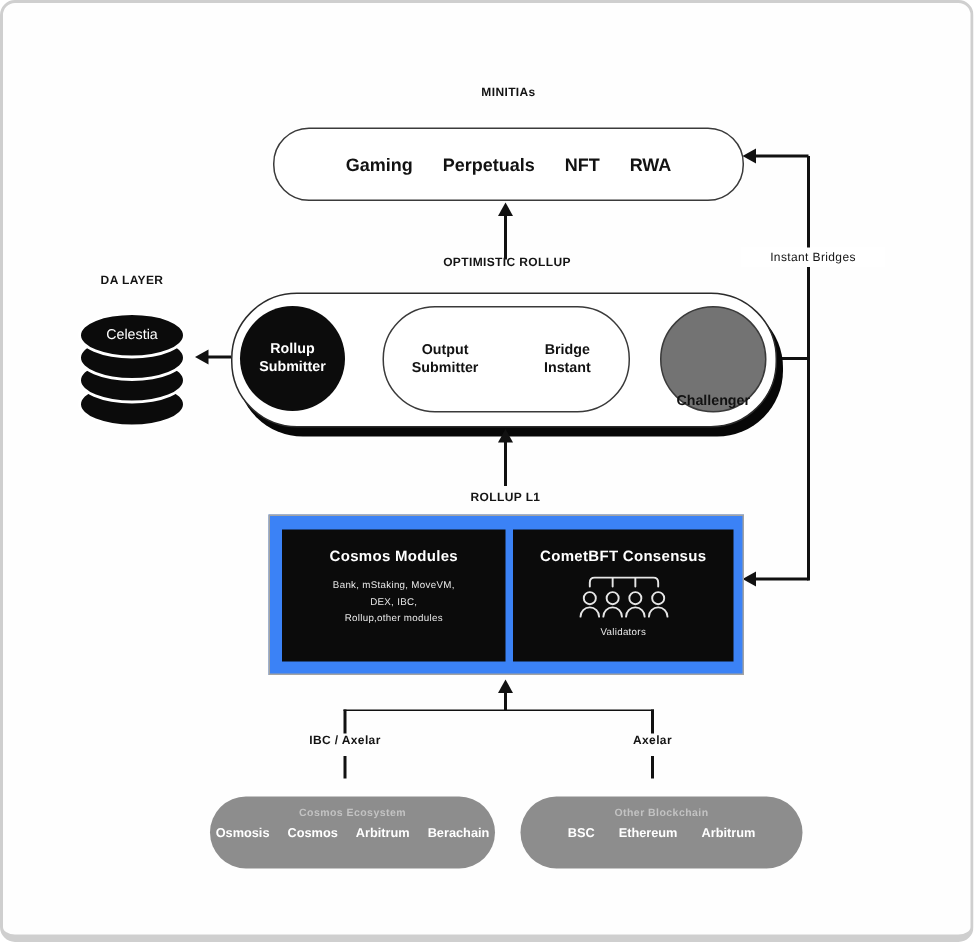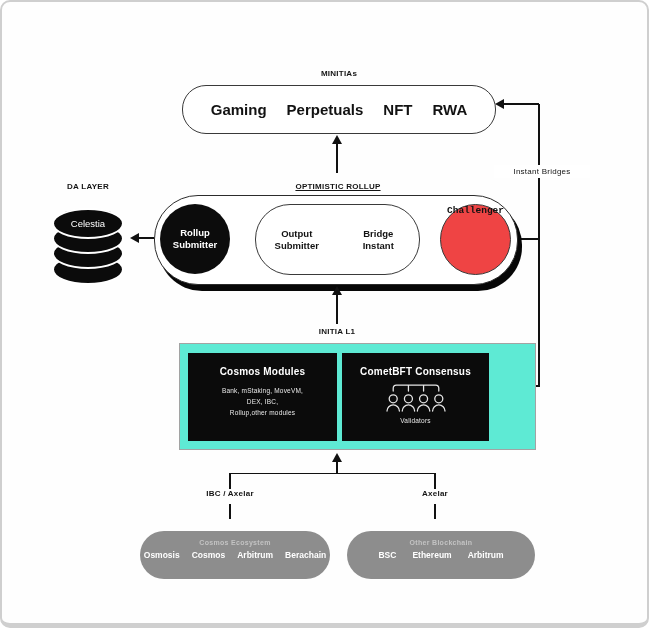--- a/index.html
+++ b/index.html
@@ -14,68 +14,68 @@
   
   .hline{position:absolute;height:1.8px;background:#111;}
   .vline{position:absolute;width:1.8px;background:#111;}
   .ah-left{position:absolute;width:0;height:0;border-top:5px solid transparent;border-bottom:5px solid transparent;border-right:9px solid #111;}
   .ah-up{position:absolute;width:0;height:0;border-left:5px solid transparent;border-right:5px solid transparent;border-bottom:9px solid #111;}
   
   .pill-minitias{
     left:180px;top:83px;width:312px;height:47px;border:1.3px solid #3a3a3a;border-radius:24px;
     display:flex;align-items:center;justify-content:center;gap:20px;background:#fff;
   }
-  .pill-minitias span{font-size:15px;font-weight:bold;}
+  .pill-minitias span{font-size:12px;font-weight:bold;}
   
   .rollup{
     left:152px;top:193px;width:362px;height:88px;border-radius:44px;background:#fff;
     border:1.4px solid #2b2b2b;box-shadow:4px 6px 0 #070707;
   }
   .node-txt{font-size:9.5px;font-weight:bold;text-align:center;line-height:1.25;}
   .circle-black{
     position:absolute;left:5px;top:8px;width:70px;height:70px;border-radius:50%;
     background:#0c0c0c;color:#fff;display:flex;align-items:center;justify-content:center;
   }
   .oval-inner{
     position:absolute;left:100px;top:8px;width:163px;height:69px;border-radius:35px;
     border:1.2px solid #3a3a3a;display:flex;align-items:center;background:#fff;
   }
   .oval-inner .cell{flex:1;display:flex;align-items:flex-end;justify-content:center;}
   .circle-chal{
     position:absolute;left:285px;top:8px;width:69px;height:69px;border-radius:50%;
-    border:1.2px solid #3a3a3a;background:#ef4444;display:flex;align-items:flex-start;justify-content:center;font-family:Liberation Mono, monospace;
+    border:1.2px solid #3a3a3a;background:#737373;display:flex;align-items:flex-end;justify-content:center;
   }
   
   .stack{left:50px;top:206px;width:72px;height:80px;}
   .disk{position:absolute;left:0;width:72px;height:31px;border-radius:50%;background:#0b0b0b;border:2px solid #fff;box-sizing:border-box;}
   .disk.d1{top:0;z-index:4;color:#fff;font-size:9.5px;font-weight:normal;display:flex;align-items:center;justify-content:center;}
   .disk.d2{top:15px;z-index:3;}
   .disk.d3{top:30px;z-index:2;}
   .disk.d4{top:46px;z-index:1;}
   
-  .initia-box{left:177px;top:341px;width:357px;height:107px;border:1.4px solid #a3a3a3;background:#5eead4;box-sizing:border-box;}
+  .initia-box{left:177px;top:341px;width:317px;height:107px;border:1.4px solid #a3a3a3;background:#3b82f6;box-sizing:border-box;}
   .blackbox{position:absolute;top:9px;height:88px;background:#0b0b0b;color:#fff;text-align:center;}
   .blackbox .title{margin-top:13px;font-size:10px;font-weight:bold;letter-spacing:0.2px;}
   .blackbox .body{margin-top:8px;font-size:6.5px;color:#e8e8e8;line-height:11px;letter-spacing:0.2px;}
   .bb-left{left:8px;width:149px;}
   .bb-right{left:162px;width:147px;}
   .validators-svg{margin-top:4px;}
   .caption{font-size:6.5px;color:#e8e8e8;letter-spacing:0.2px;margin-top:1px;}
   
   .gpill{height:48px;border-radius:24px;background:#8d8d8d;text-align:center;color:#fff;}
   .gpill .gtitle{padding-top:8px;font-size:7px;color:#c3c3c3;letter-spacing:0.3px;font-weight:bold;}
   .gpill .chains{margin-top:4px;display:flex;justify-content:center;font-size:8.5px;font-weight:bold;}
   .ib-label{background:#fff;padding:2px 0;z-index:5;}
 </style>
 </head>
 <body>
 
 <div id="stage">
 
-  <div class="abs lbl" style="left:287px;top:67px;width:100px;">MINITIAs</div>
+  <div class="abs lbl" style="left:287px;top:55px;width:100px;">MINITIAs</div>
 
   <div class="abs pill-minitias">
     <span>Gaming</span>
     <span>Perpetuals</span>
     <span>NFT</span>
     <span>RWA</span>
   </div>
 
   <div class="ah-up" style="left:330px;top:133px;"></div>
   <div class="vline" style="left:334.2px;top:141px;height:30px;"></div>
@@ -85,21 +85,21 @@
   <div class="hline" style="left:501px;top:101.2px;width:36px;"></div>
   <div class="ah-left" style="left:493px;top:97px;"></div>
 
   <div class="hline" style="left:508px;top:236.1px;width:29px;"></div>
 
   <div class="hline" style="left:501px;top:383.1px;width:36px;"></div>
   <div class="ah-left" style="left:493px;top:379px;"></div>
 
   <div class="abs lbl ib-label" style="left:492px;top:163px;width:96px;font-weight:normal;">Instant Bridges</div>
 
-  <div class="abs lbl" style="left:286px;top:180px;width:100px;text-decoration:underline;">OPTIMISTIC ROLLUP</div>
+  <div class="abs lbl" style="left:286px;top:168px;width:100px;">OPTIMISTIC ROLLUP</div>
 
   <div class="abs rollup">
     <div class="circle-black">
       <div class="node-txt">
         <span style="display:block;">Rollup</span>
         <span style="display:block;">Submitter</span>
       </div>
     </div>
     <div class="oval-inner">
       <div class="cell">
@@ -129,21 +129,21 @@
       <span>Celestia</span>
     </div>
     <div class="disk d2"></div>
     <div class="disk d3"></div>
     <div class="disk d4"></div>
   </div>
 
   <div class="ah-up" style="left:330px;top:284px;"></div>
   <div class="vline" style="left:334.2px;top:292px;height:30px;"></div>
 
-  <div class="abs lbl" style="left:285px;top:325px;width:100px;">INITIA L1</div>
+  <div class="abs lbl" style="left:285px;top:325px;width:100px;">ROLLUP L1</div>
 
   <div class="abs initia-box">
     <div class="blackbox bb-left">
       <div class="title">Cosmos Modules</div>
       <div class="body">
         <div>Bank, mStaking, MoveVM,</div>
         <div>DEX, IBC,</div>
         <div>Rollup,other modules</div>
       </div>
     </div>

